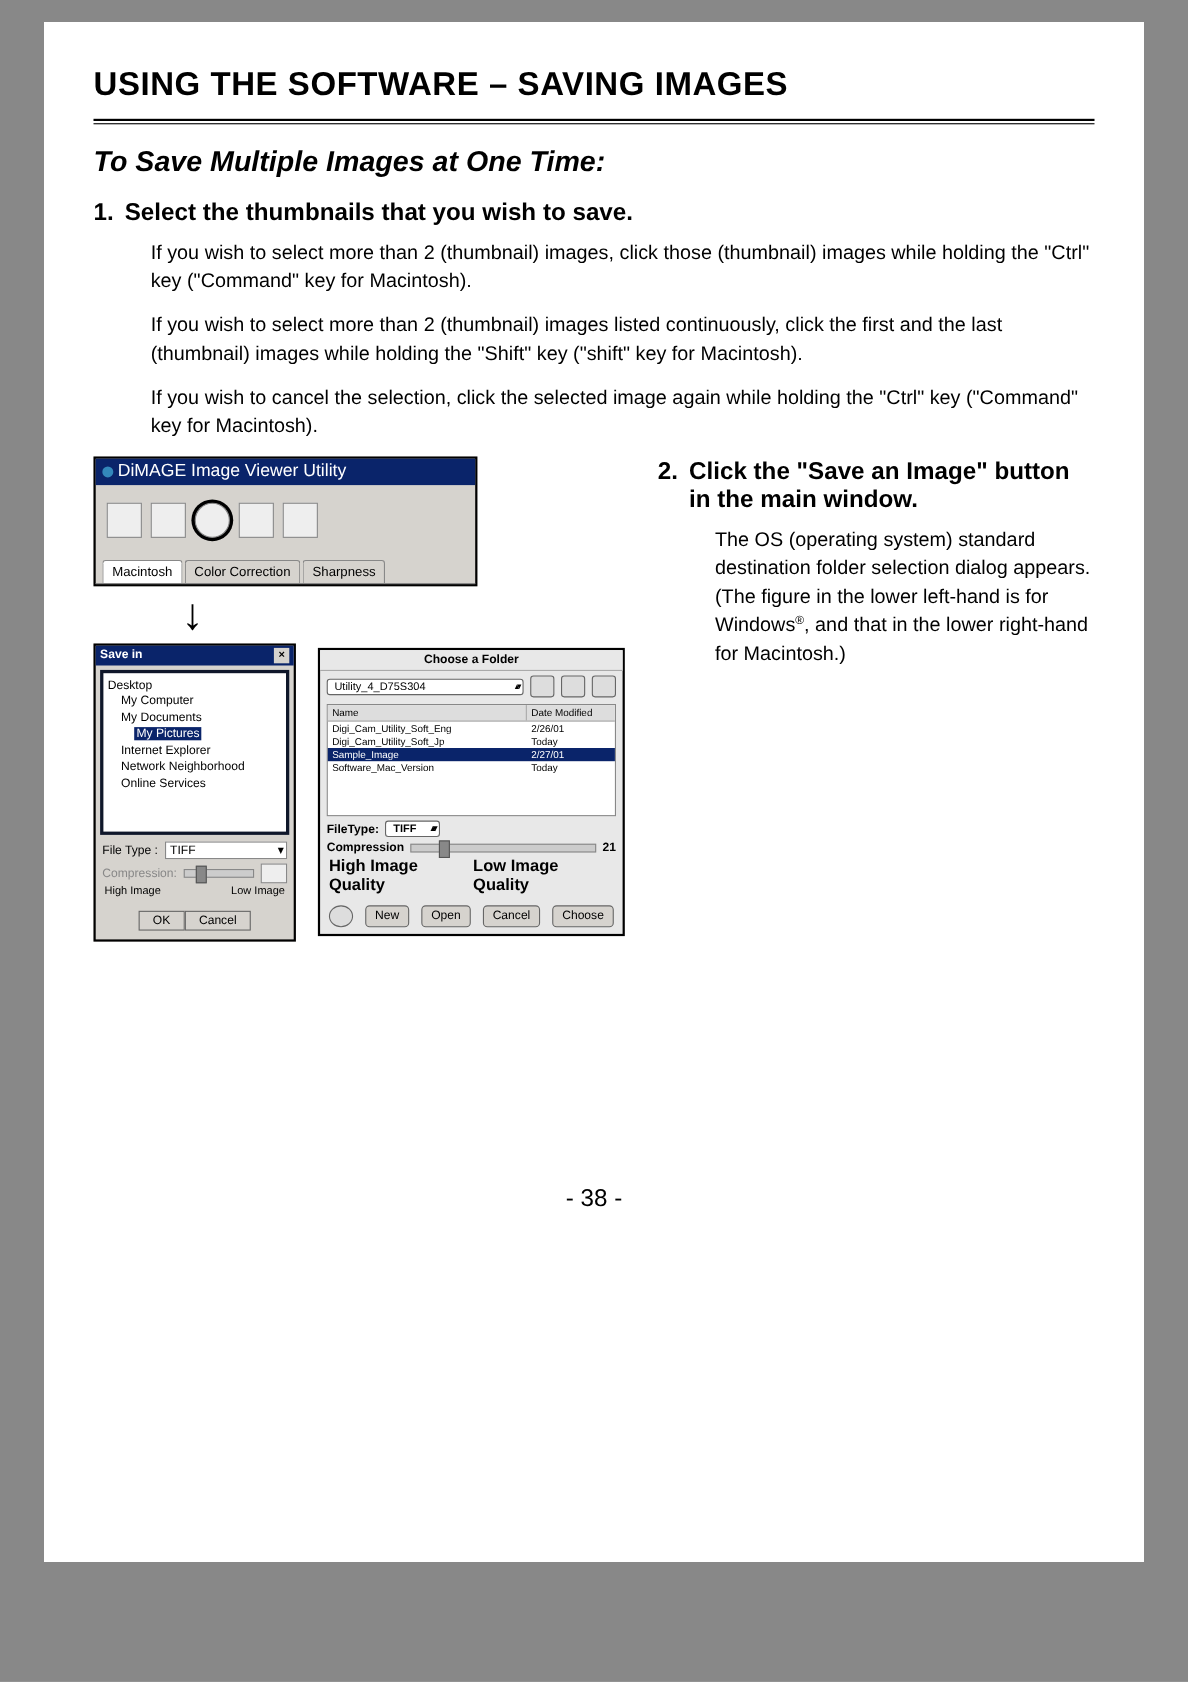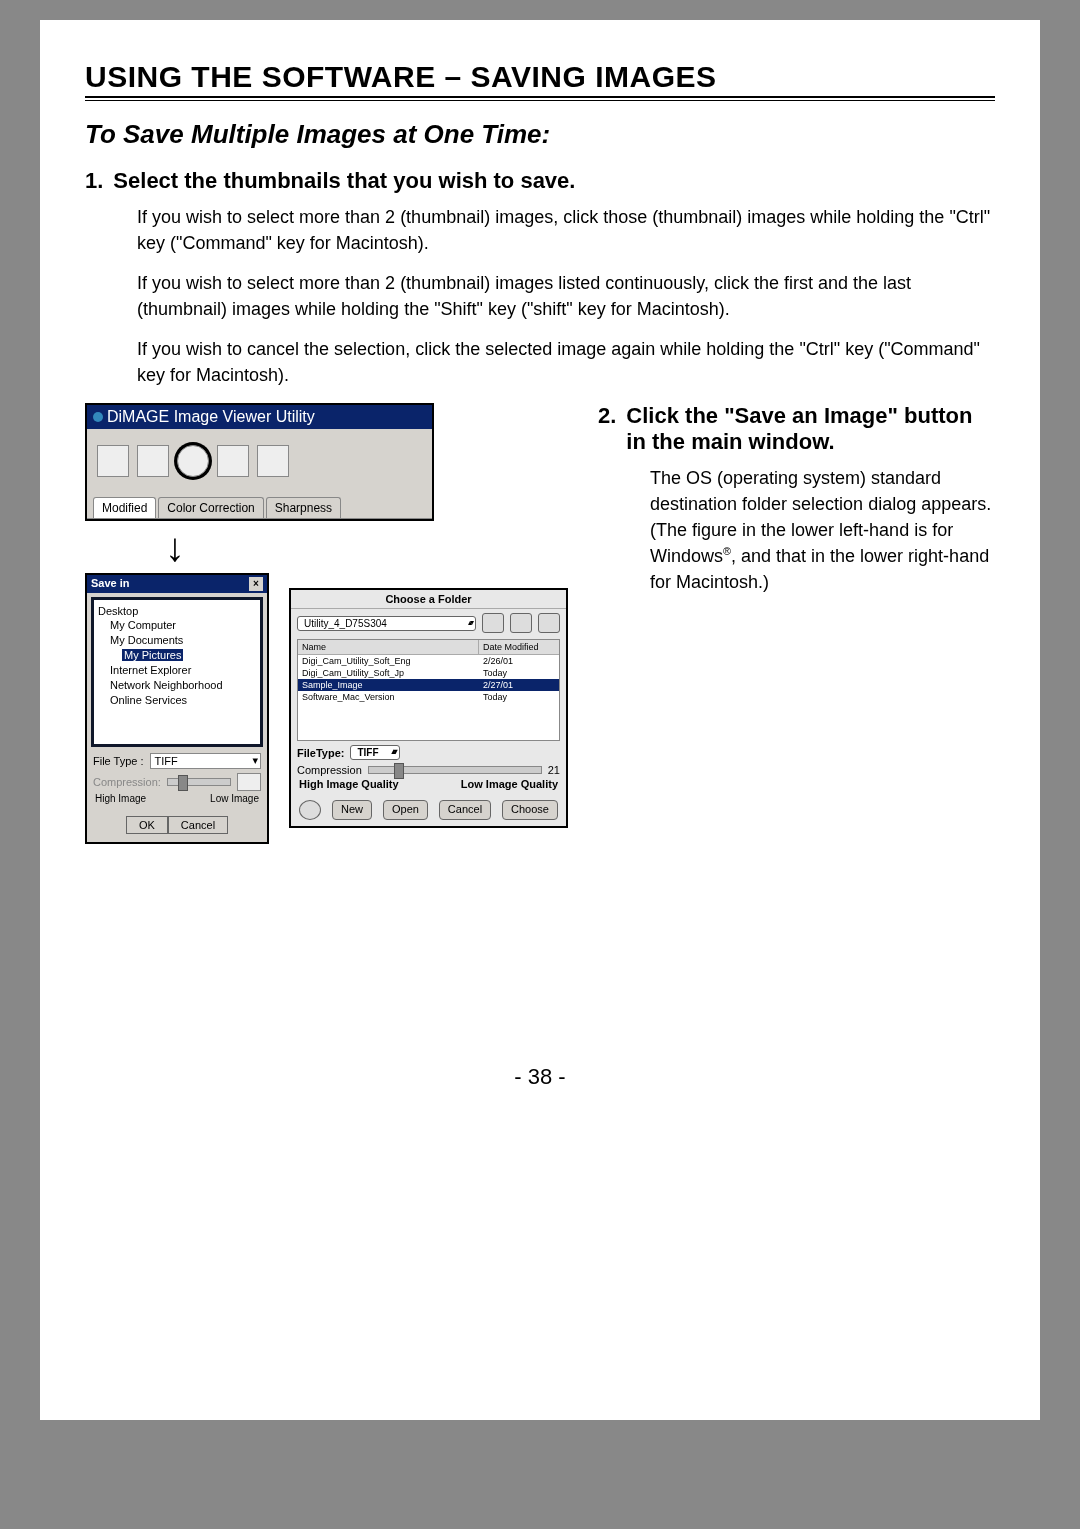--- a/index.html
+++ b/index.html
@@ -1,17 +1,17 @@
 <!DOCTYPE html>
 <html><head>
 <meta charset="utf-8">
 <style>
 body{margin:0;background:#888;font-family:Arial,Helvetica,sans-serif;color:#000}
 .page{width:1000px;margin:20px auto;background:#fff;padding:40px 45px 60px 45px;box-sizing:border-box;position:relative;min-height:1400px}
-h1{font-size:30px;font-weight:700;margin:0 0 2px 0;letter-spacing:.5px}
+h1{font-size:30px;font-weight:700;margin:0 0 14px 0;letter-spacing:.5px}
 .hr-double{border:0;border-top:2px solid #000;margin:0}
 .hr-thin{border:0;border-top:1px solid #000;margin:2px 0 18px 0}
 h2{font-style:italic;font-weight:700;font-size:26px;margin:10px 0 18px 0}
 .step-head{font-weight:700;font-size:22px;margin:0 0 10px 0;display:flex;gap:10px}
 .step-body{margin:0 0 14px 52px;font-size:18px;line-height:1.45}
 .row{display:flex;gap:30px;align-items:flex-start}
 .col{flex:0 0 auto}
 .col.grow{flex:1 1 auto}
 .win-win{width:345px;border:2px solid #000;background:#d6d3ce;font-family:Tahoma,Arial,sans-serif}
 .win-title{background:linear-gradient(#0a246a,#0a246a);color:#fff;font-size:16px;padding:3px 6px;display:flex;align-items:center;gap:4px}
@@ -50,21 +50,21 @@
 .mac .popup::after{content:"▴▾";font-size:8px;position:absolute;right:3px;top:1px;letter-spacing:-2px}
 .mac .icon-btn{width:20px;height:18px;border:1px solid #666;background:#ddd;border-radius:3px}
 .mac-list{border:1px solid #888;background:#fff;margin:2px 6px;height:100px}
 .mac-list .hdr{display:flex;background:#ddd;border-bottom:1px solid #aaa;font-size:9px}
 .mac-list .hdr div:first-child{flex:1;padding:2px 4px;border-right:1px solid #aaa}
 .mac-list .hdr div:last-child{width:72px;padding:2px 4px}
 .mac-list .row-li{display:flex;font-size:9px}
 .mac-list .row-li div:first-child{flex:1;padding:1px 4px}
 .mac-list .row-li div:last-child{width:72px;padding:1px 4px}
 .mac-list .row-li.sel{background:#0a246a;color:#fff}
-.mac .slider-ann{display:flex;justify-content:space-between;font-size:11px;padding:0 8px 4px 8px;font-weight:700}
+.mac .slider-ann{display:flex;justify-content:space-between;font-size:15px;padding:0 8px 4px 8px;font-weight:700}
 .mac .btn-row{justify-content:space-between;padding:6px 8px}
 .mac .btn{border-radius:4px;padding:2px 8px}
 .page-num{text-align:center;font-size:22px;margin-top:220px}
 sup{font-size:.6em}
 </style>
 </head>
 <body>
 
 <div class="page">
   <h1>USING THE SOFTWARE – SAVING IMAGES</h1>
@@ -89,21 +89,21 @@
           <span>DiMAGE Image Viewer Utility</span>
         </div>
         <div class="toolbar">
           <span class="tb-btn"></span>
           <span class="tb-btn"></span>
           <span class="tb-btn circled"></span>
           <span class="tb-btn"></span>
           <span class="tb-btn"></span>
         </div>
         <div class="tabs" style="padding:0 6px">
-          <div class="tab active">Modified</div>
+          <div class="tab active">Macintosh</div>
           <div class="tab">Color Correction</div>
           <div class="tab">Sharpness</div>
         </div>
         <div class="tabstrip-line"></div>
       </div>
       <div class="arrow">↓</div>
 
       <div style="display:flex;gap:20px;align-items:center">
 
         <div class="dlg win">
@@ -168,21 +168,21 @@
               </div>
             <div class="row-li">
                 <div>Software_Mac_Version</div>
                 <div>Today</div>
               </div>
           </div>
           <div class="form-row" style="font-weight:700">
             <span>FileType:</span>
             <span class="popup" style="padding-right:20px">TIFF</span>
           </div>
-          <div class="form-row" style="font-weight:400">
+          <div class="form-row" style="font-weight:700">
             <span>Compression</span>
             <div class="slider">
                 <div class="thumb" style="left:25px"></div>
               </div>
             <span>21</span>
           </div>
           <div class="slider-ann">
             <span>High Image Quality</span>
             <span>Low Image Quality</span>
           </div>

